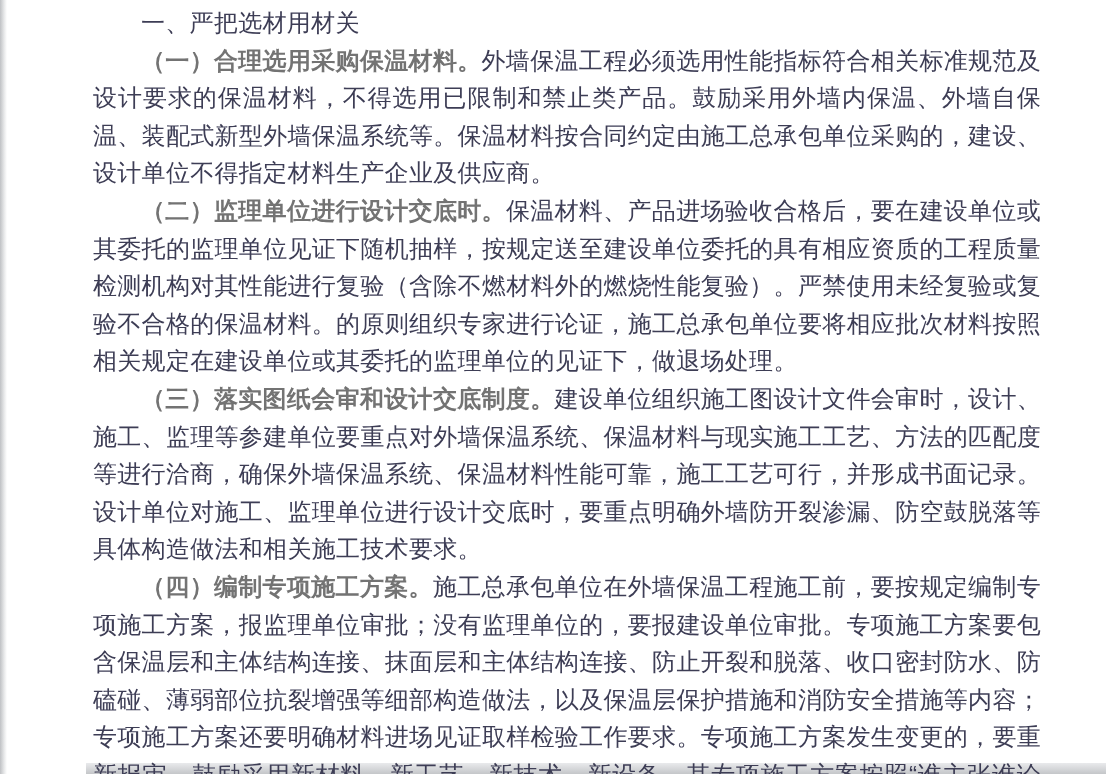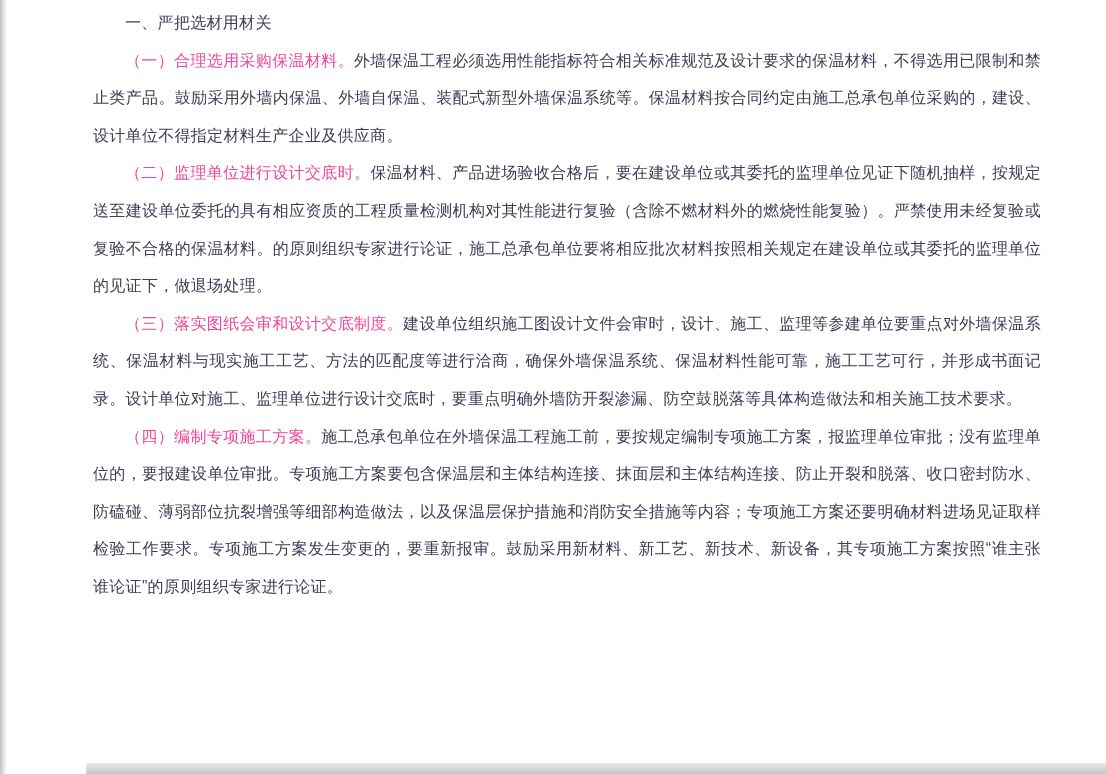--- a/index.html
+++ b/index.html
@@ -26,30 +26,30 @@
     background: linear-gradient(to bottom, #e9eaec, #c4c6c9);
   }
   .doc {
     position: absolute;
     top: 4px;
     left: 93px;
     width: 948px;
     color: #3d3d55;
   }
   .doc p {
-    font-size: 16px;
+    font-size: 24px;
     line-height: 37.6px;
     text-align: justify;
     text-justify: inter-ideograph;
     text-indent: 2em;
     letter-spacing: 0.3px;
   }
   .doc .lead {
-    font-weight: normal;
-    color: #ec4899;
+    font-weight: bold;
+    color: #737373;
     margin-top: 47px;
   }
   .doc .heading {
     font-weight: normal;
   }
 </style>
 </head>
 <body>
 
 <div class="page-edge-left"></div>

